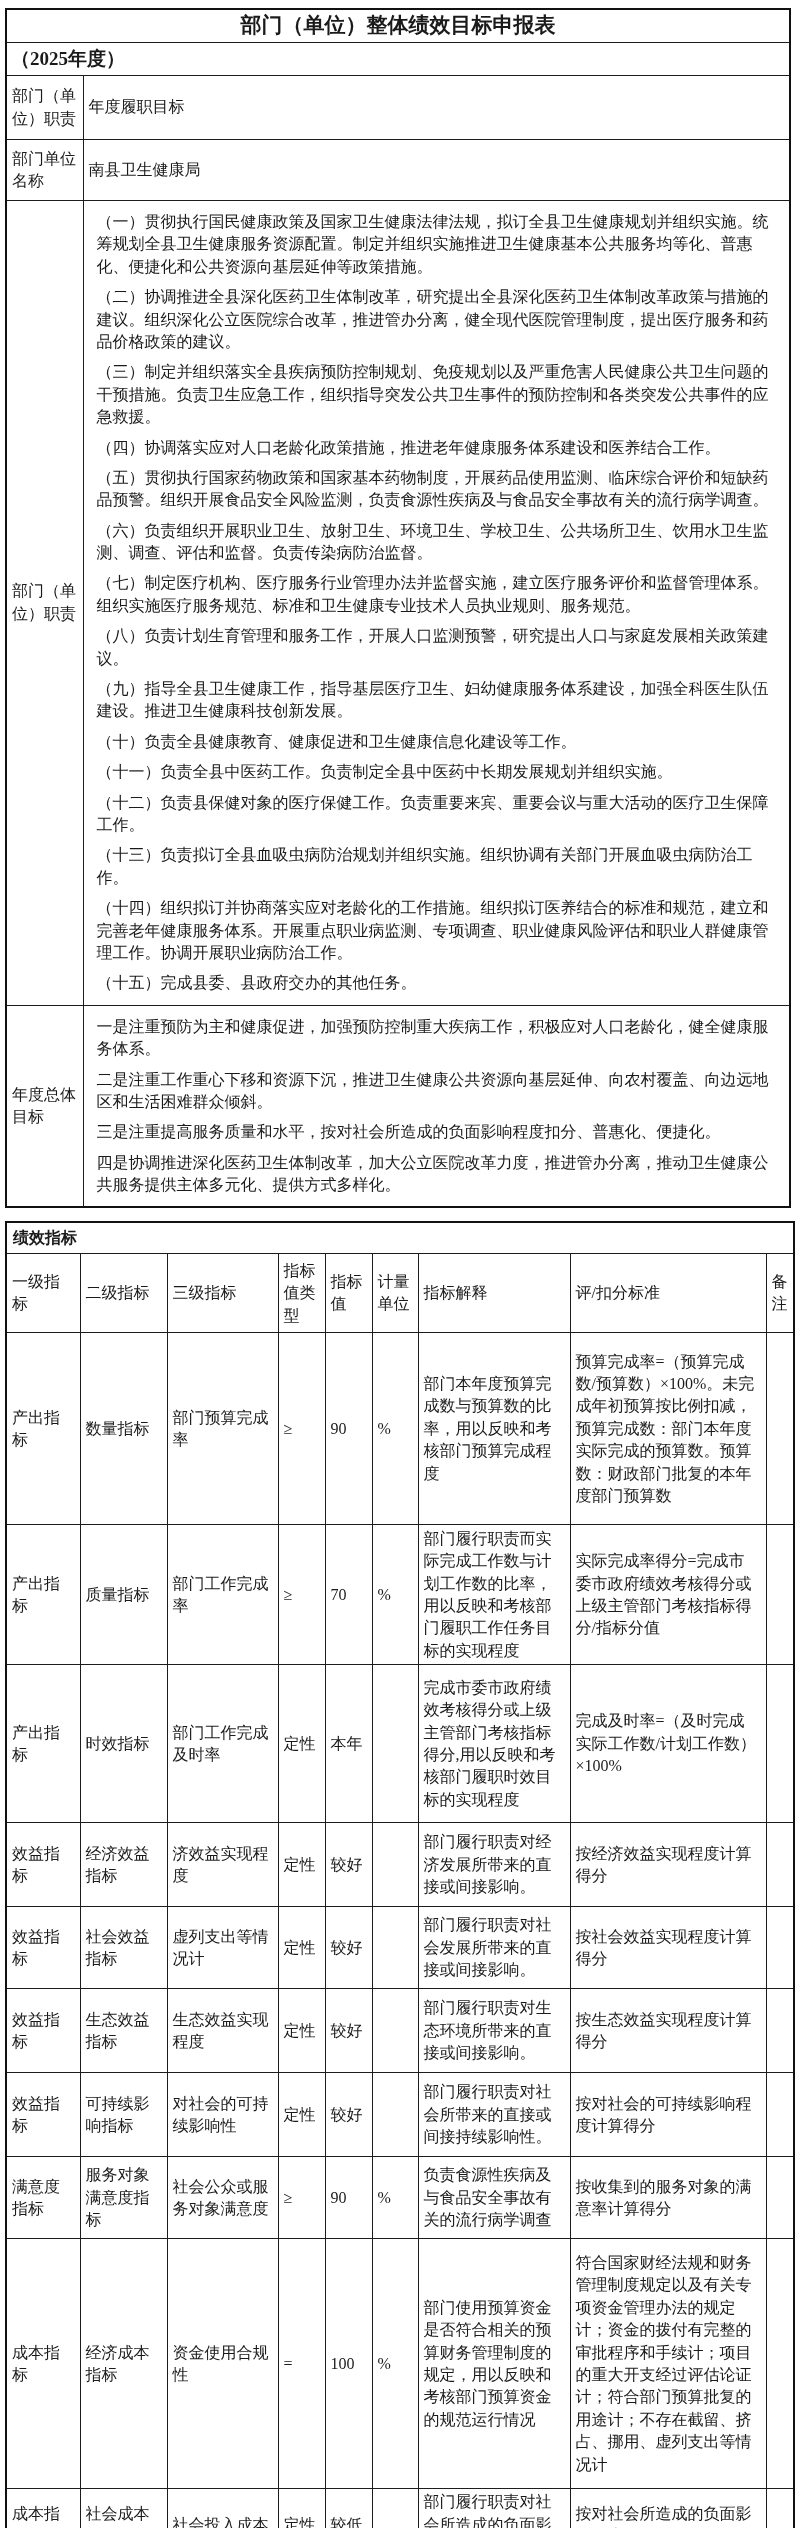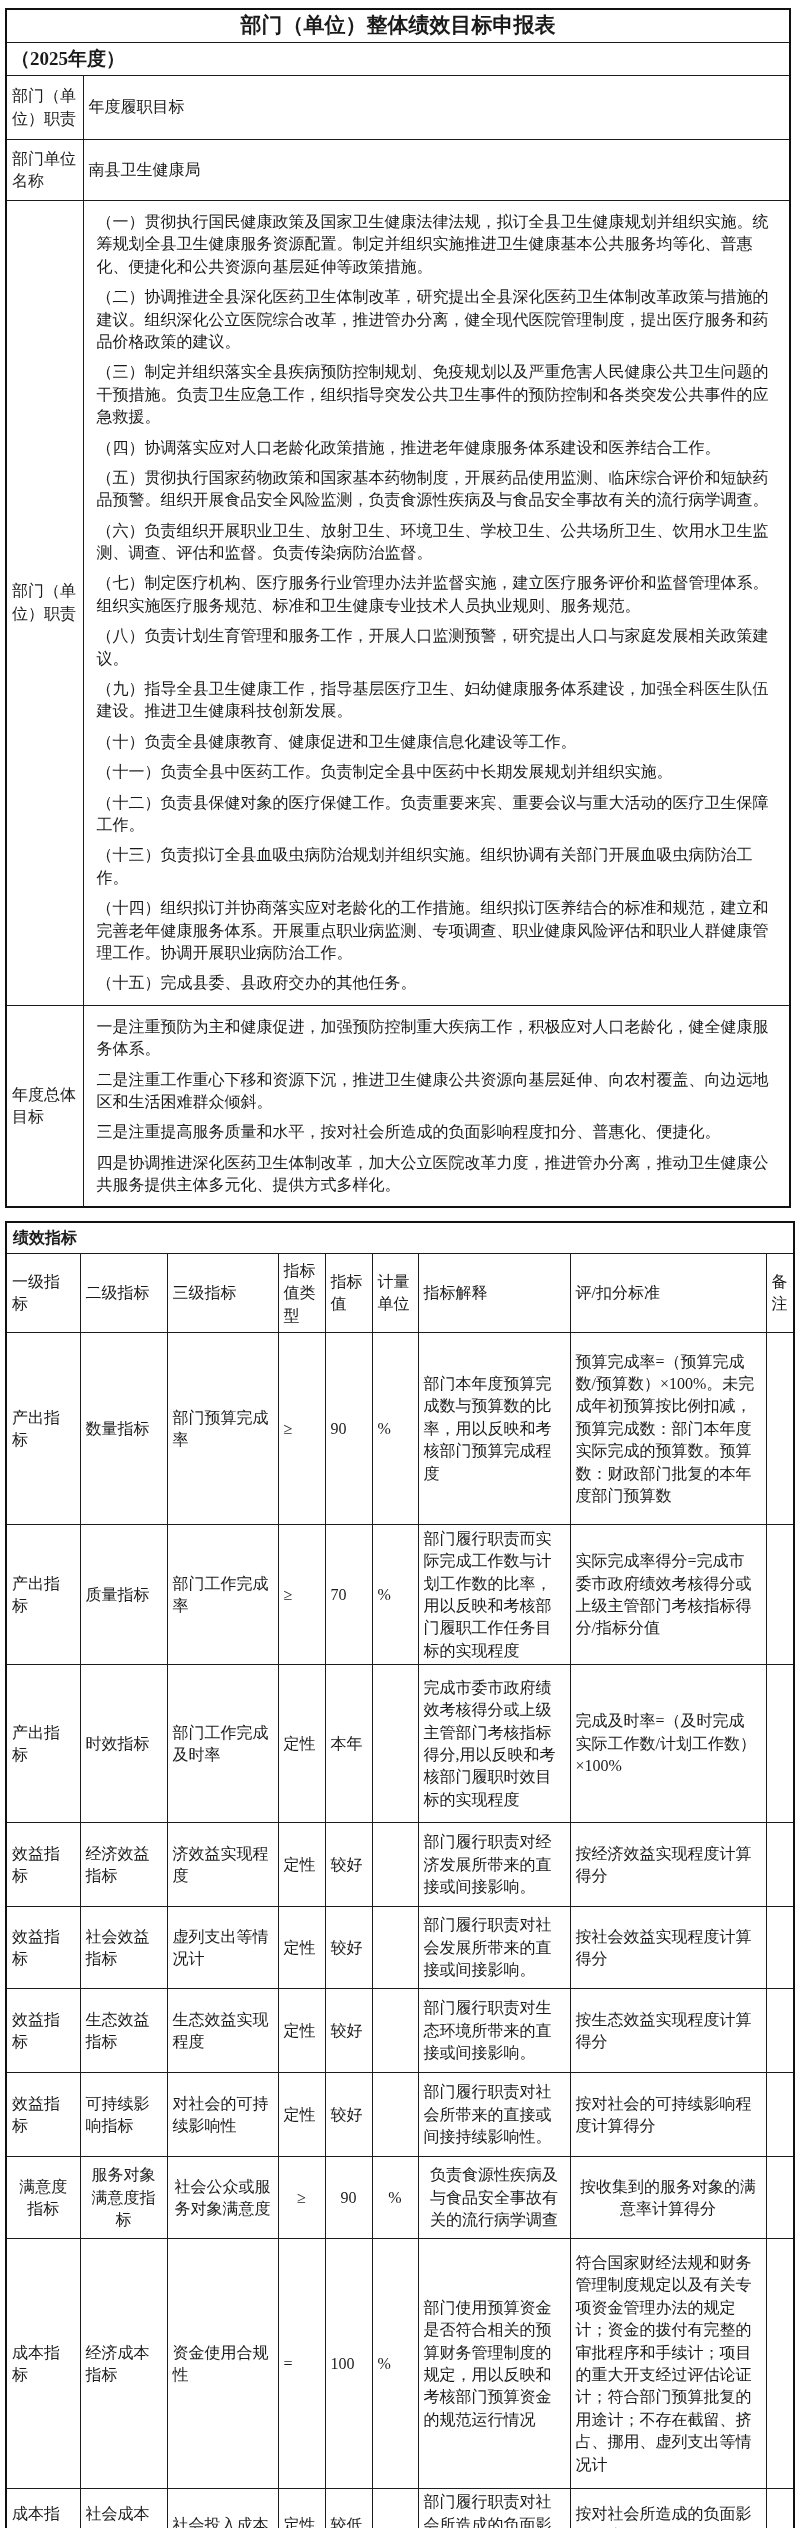--- a/index.html
+++ b/index.html
@@ -204,21 +204,21 @@
       <td>效益指标</td>
       <td>可持续影响指标</td>
       <td>对社会的可持续影响性</td>
       <td>定性</td>
       <td>较好</td>
       <td></td>
       <td>部门履行职责对社会所带来的直接或间接持续影响性。</td>
       <td>按对社会的可持续影响程度计算得分</td>
       <td></td>
     </tr>
-    <tr style="height:82px;text-align:center;">
+    <tr style="height:82px;">
       <td>满意度指标</td>
       <td>服务对象满意度指标</td>
       <td>社会公众或服务对象满意度</td>
       <td>≥</td>
       <td>90</td>
       <td>%</td>
       <td>负责食源性疾病及与食品安全事故有关的流行病学调查</td>
       <td>按收集到的服务对象的满意率计算得分</td>
       <td></td>
     </tr>

